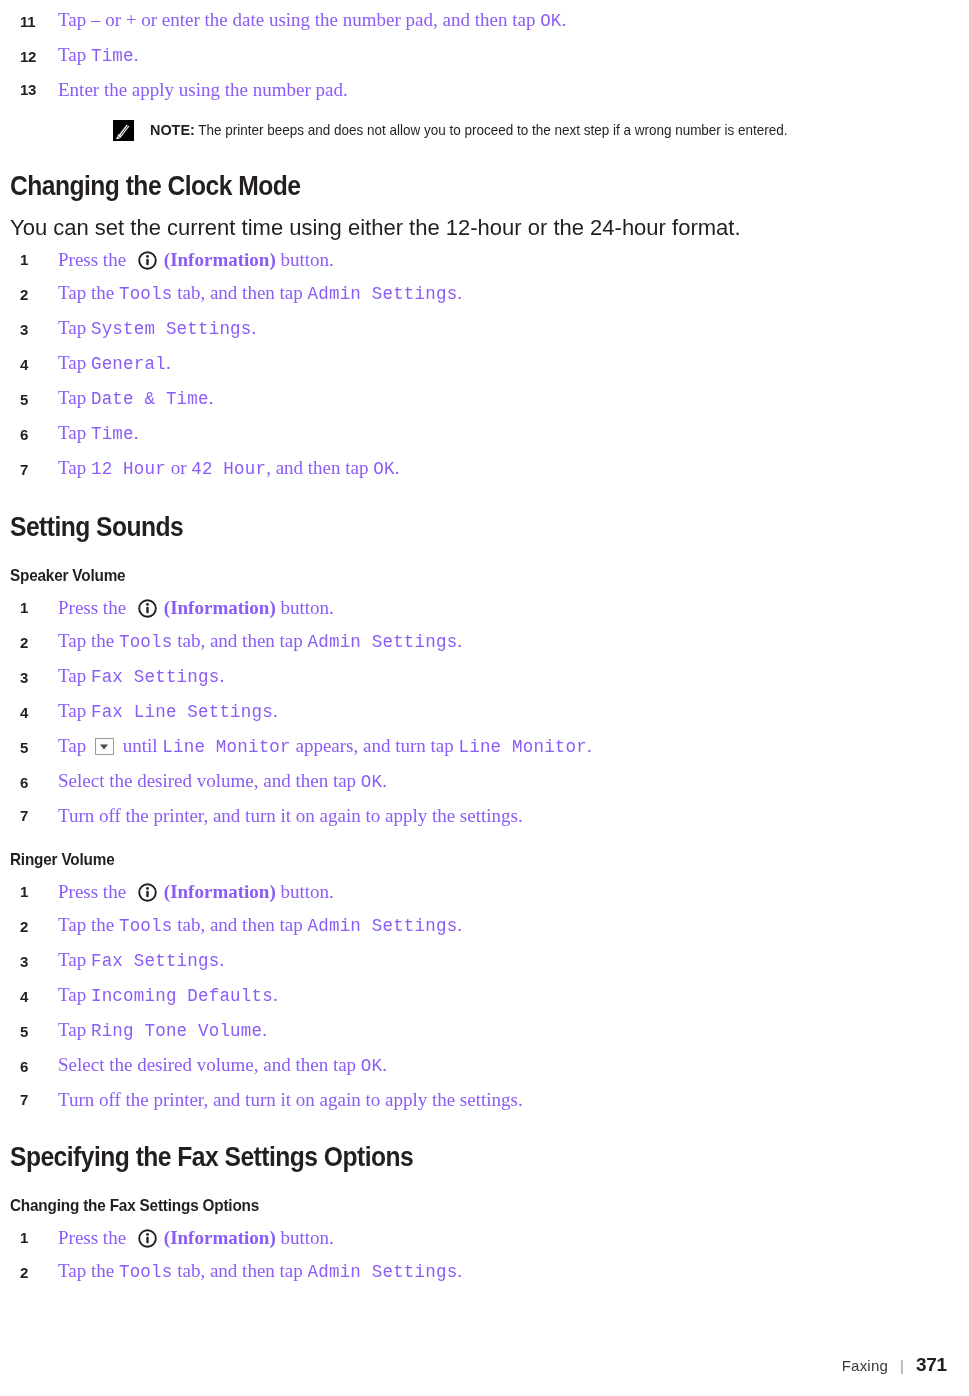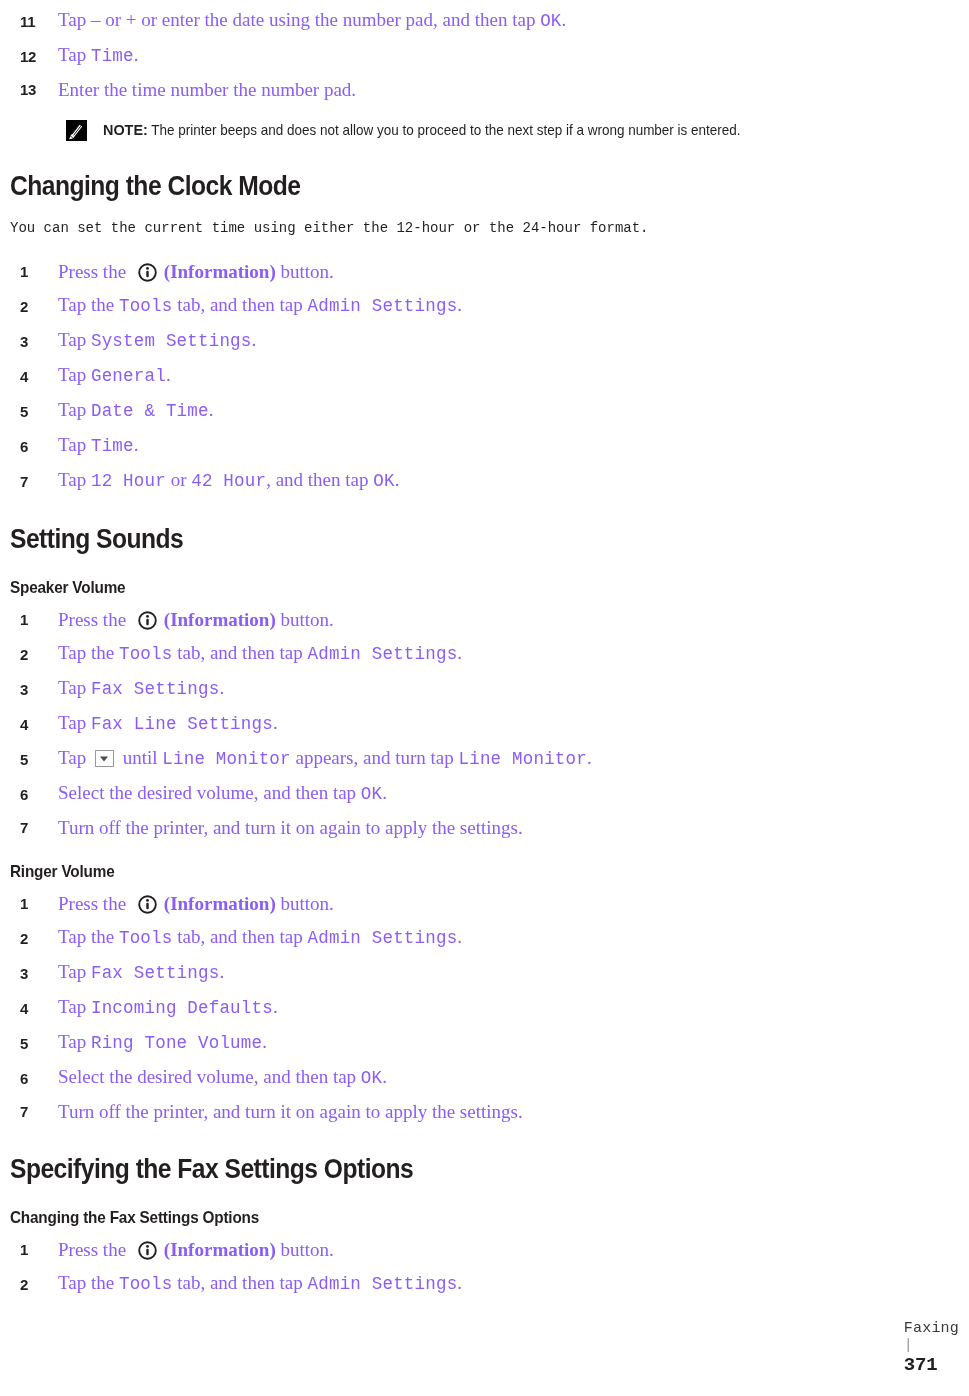--- a/index.html
+++ b/index.html
@@ -72,32 +72,32 @@
     font-weight: bold;
     font-size: 17px;
     line-height: 21px;
     letter-spacing: -0.2px;
     color: #231f20;
     margin: 22px 0 10px 0;
     transform: scaleX(0.9);
     transform-origin: left center;
   }
   p.intro {
-    font-family: Liberation Mono, monospace;
-    font-size: 14px;
+    font-family: Liberation Sans, sans-serif;
+    font-size: 22px;
     line-height: 24px;
-    margin: 0 0 20px 0;
+    margin: 0 0 8px 0;
     color: #231f20;
   }
 
   
   .note {
     display: flex;
     align-items: flex-end;
-    margin: 18px 0 6px 16px;
+    margin: 18px 0 6px 63px;
     padding-left: 40px;
   }
   .note-icon {
     flex: 0 0 auto;
     width: 21px;
     height: 21px;
     background: #000000;
     position: relative;
     margin-right: 16px;
     top: 1px;
@@ -151,23 +151,22 @@
     border-top: 5px solid #4a4a4a;
   }
 
   
   .footer {
     position: absolute;
     right: 22px;
     bottom: 20px;
     display: flex;
     align-items: baseline;
-    font-family: Liberation Mono, monospace;
-    color: #231f20;
-    flex-direction: column;
+    font-family: Liberation Sans, sans-serif;
+    color: #231f20;
   }
   .footer .f-chapter {
     font-size: 15px;
     letter-spacing: 0.2px;
     color: #3a3a3a;
   }
   .footer .f-sep {
     margin: 0 12px;
     font-size: 15px;
     color: #9a9a9a;
@@ -196,21 +195,21 @@
         <span class="body"><span>Tap – or + or enter the date using the number pad, and then tap </span><span class="mono">OK</span><span>.</span></span>
       </div>
 
       <div class="step">
         <span class="num">12</span>
         <span class="body"><span>Tap </span><span class="mono">Time</span><span>.</span></span>
       </div>
 
       <div class="step">
         <span class="num">13</span>
-        <span class="body">Enter the time number the number pad.</span>
+        <span class="body">Enter the apply using the number pad.</span>
       </div>
 
     </div>
 
     <div class="note">
       <span class="note-icon">
         <svg width="21" height="21" viewBox="0 0 21 21" aria-hidden="true">
           <rect x="0" y="0" width="21" height="21" fill="#000000"></rect>
           <path d="M4.5 15.8 L13.4 4.2 L16.2 6.4 L7.3 18.0 Z" fill="#ffffff"></path>
           <path d="M4.2 16.2 L7.0 18.4 L3.2 19.2 Z" fill="#ffffff"></path>

